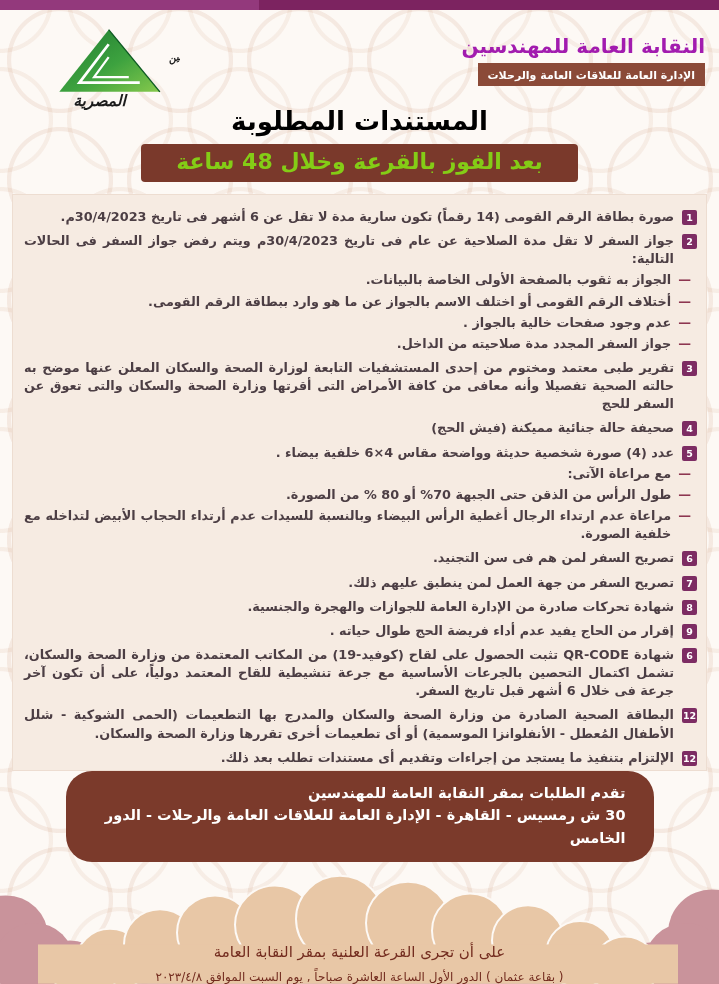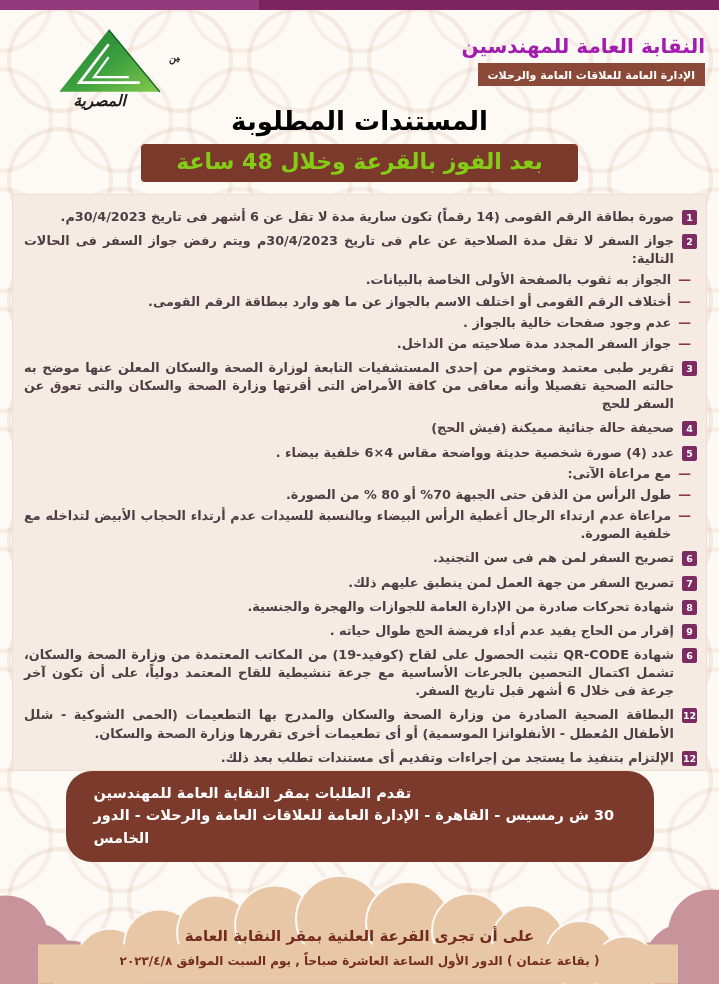--- a/index.html
+++ b/index.html
@@ -30,26 +30,26 @@
     box-shadow:0 0 0 1px rgba(210,180,160,.25) inset;}
   .row{display:flex;align-items:flex-start;margin-top:6px;color:#4c3e44;font-size:12.8px;
     font-weight:bold;line-height:1.42;}
   .row.sub{margin-top:3px;padding-right:6px;}
   .row .txt{flex:1;text-align:justify;}
   .badge{flex:0 0 auto;width:15px;height:15px;margin-top:2px;margin-left:8px;background:#7d2c63;
     color:#fff;font-size:9.5px;line-height:15px;text-align:center;border-radius:2px;font-weight:bold;}
   .dash{flex:0 0 auto;color:#8d3550;margin-left:7px;font-weight:bold;}
 
   .footer-box{width:532px;margin:0 auto 0;background:#7b3a2b;border-radius:26px;
-    color:#fff;text-align:left;font-weight:bold;padding:11px 28px 13px;}
+    color:#fff;text-align:right;font-weight:bold;padding:11px 28px 13px;}
   .footer-box div{font-size:14.5px;line-height:1.55;}
 
   .clouds{position:relative;height:118px;margin-top:6px;}
   .clouds svg{position:absolute;inset:0;width:100%;height:100%;}
-  .cloud-text{position:absolute;left:0;right:0;bottom:16px;text-align:center;color:#732c1f;font-weight:bold;}
+  .cloud-text{position:absolute;left:0;right:0;bottom:0;text-align:center;color:#732c1f;font-weight:normal;}
   .cloud-line1{font-size:15px;margin-bottom:9px;}
   .cloud-line2{font-size:12px;}
 </style>
 </head>
 <body>
 
 <div class="page">
   <div class="layer" style="display:flex;flex-direction:column;height:100%;">
 
     <div class="topbar"></div>

